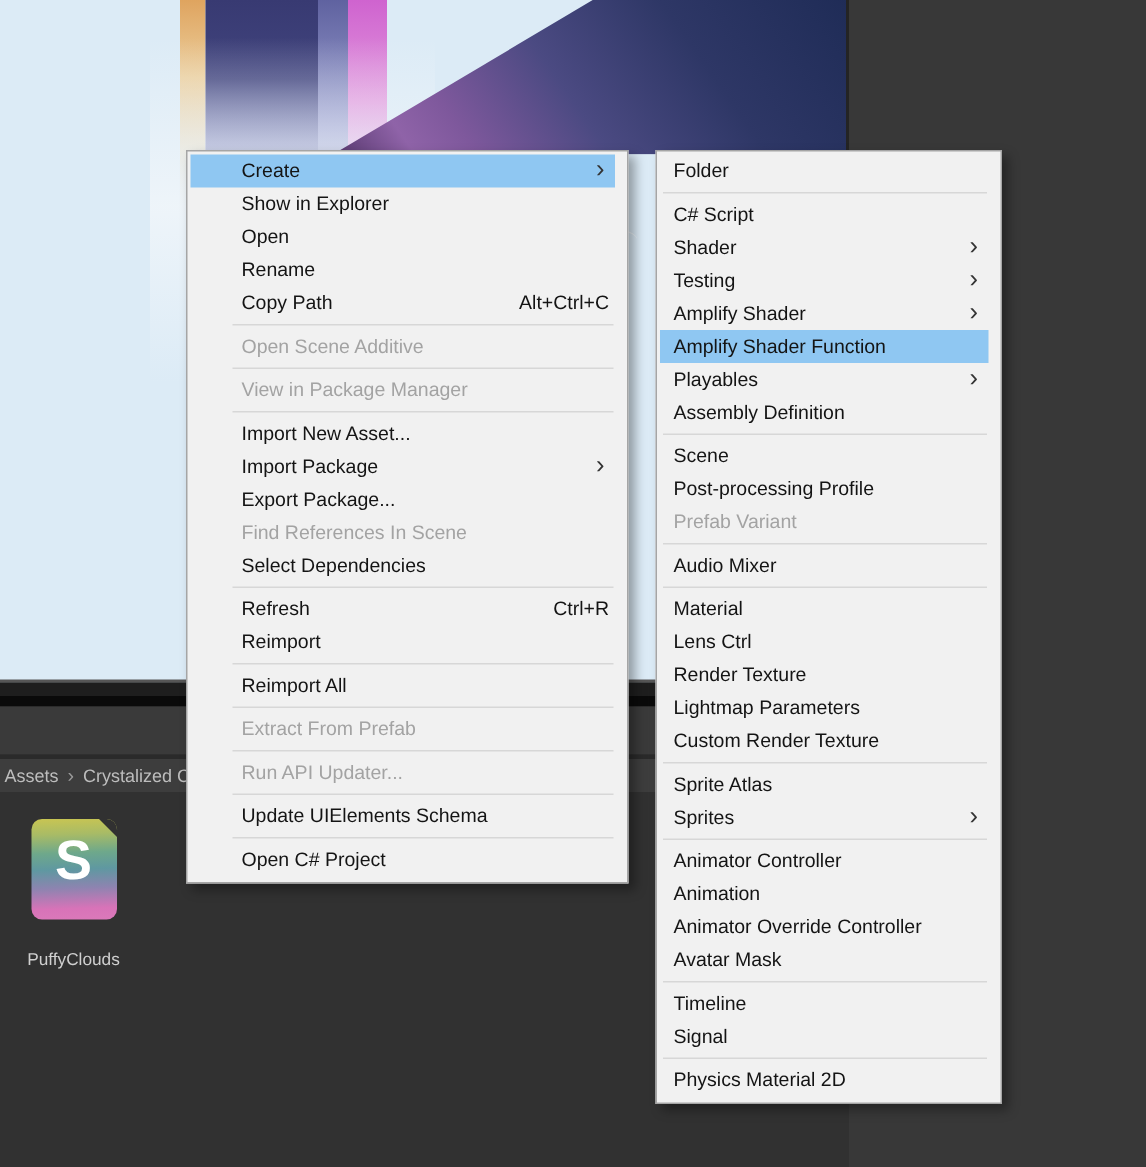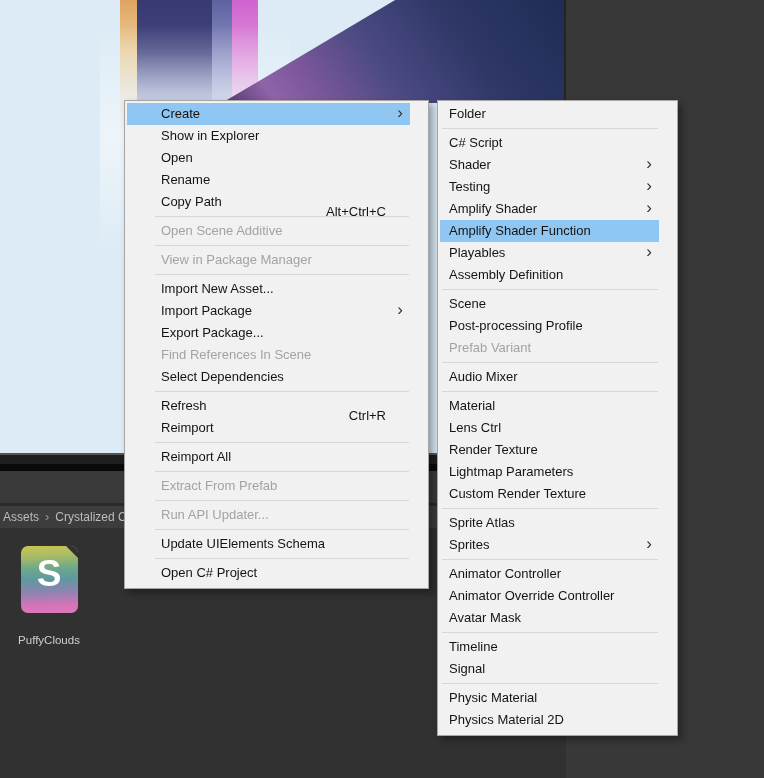--- a/index.html
+++ b/index.html
@@ -57,29 +57,29 @@
       var(--icon-pink,#d873b8) 88%, #db79ba 100%);}
   .shader-icon .s{position:absolute;left:0;right:0;top:9px;color:#fff;font-size:37px;font-weight:bold;line-height:1;}
   .fold{position:absolute;right:-1px;top:-1px;width:0;height:0;
     border-left:14px solid transparent;border-top:14px solid var(--project-bg,#313131);}
   .asset-label{margin-top:21px;color:#cfcfcf;font-size:11.5px;}
 
   
   .menu{position:absolute;background:var(--menu-bg,#f1f1f1);
     border:1px solid var(--menu-border,#a5a5a5);
     box-shadow:4px 4px 7px rgba(0,0,0,0.35);
-    padding:2px 16px 4px 0;font-size:13px;color:var(--menu-text,#141414);z-index:10;}
+    padding:2px 6px 4px 0;font-size:13px;color:var(--menu-text,#141414);z-index:10;}
   .menu-left{left:124px;top:100px;width:287px;}
   .menu-sub{left:437px;top:100px;width:223px;}
   .menu-item{position:relative;height:22px;line-height:22px;margin:0 2px;white-space:nowrap;}
   .menu-left .menu-item{padding-left:34px;padding-right:24px;}
   .menu-sub  .menu-item{padding-left:9px;padding-right:24px;}
   .menu-item.hl{background:var(--highlight,#8fc7f2);}
   .menu-item.disabled{color:var(--menu-disabled,#a3a3a3);}
-  .menu-item .sc{position:absolute;right:24px;top:0;margin-top:10px;}
+  .menu-item .sc{position:absolute;right:4px;top:0;}
   .menu-item .arrow{position:absolute;right:7px;top:-1px;font-size:17px;color:#333;}
   .menu-sep{border-top:1px solid var(--menu-sep,#d7d7d7);margin:3px 3px 3px 0;}
   .menu-left .menu-sep{margin-left:30px;}
   .menu-sub  .menu-sep{margin-left:4px;}
 </style>
 </head>
 <body>
 
 <div class="abs scene">
   <div class="crystal c-orange"></div>
@@ -167,21 +167,21 @@
     <div class="menu-item"><span>Material</span></div>
     <div class="menu-item"><span>Lens Ctrl</span></div>
     <div class="menu-item"><span>Render Texture</span></div>
     <div class="menu-item"><span>Lightmap Parameters</span></div>
     <div class="menu-item"><span>Custom Render Texture</span></div>
     <div class="menu-sep"></div>
     <div class="menu-item"><span>Sprite Atlas</span></div>
     <div class="menu-item"><span>Sprites</span><span class="arrow">›</span></div>
     <div class="menu-sep"></div>
     <div class="menu-item"><span>Animator Controller</span></div>
+    <div class="menu-item"><span>Animation</span></div>
     <div class="menu-item"><span>Animator Override Controller</span></div>
     <div class="menu-item"><span>Avatar Mask</span></div>
     <div class="menu-sep"></div>
     <div class="menu-item"><span>Timeline</span></div>
     <div class="menu-item"><span>Signal</span></div>
     <div class="menu-sep"></div>
-    <div class="menu-item"><span>Physic Material</span></div>
     <div class="menu-item"><span>Physics Material 2D</span></div>
   </div>
 
 </body></html>

